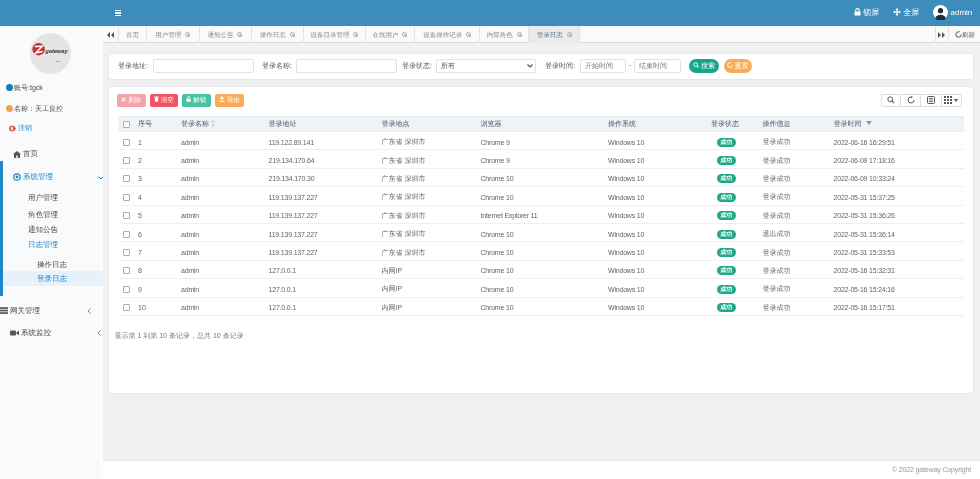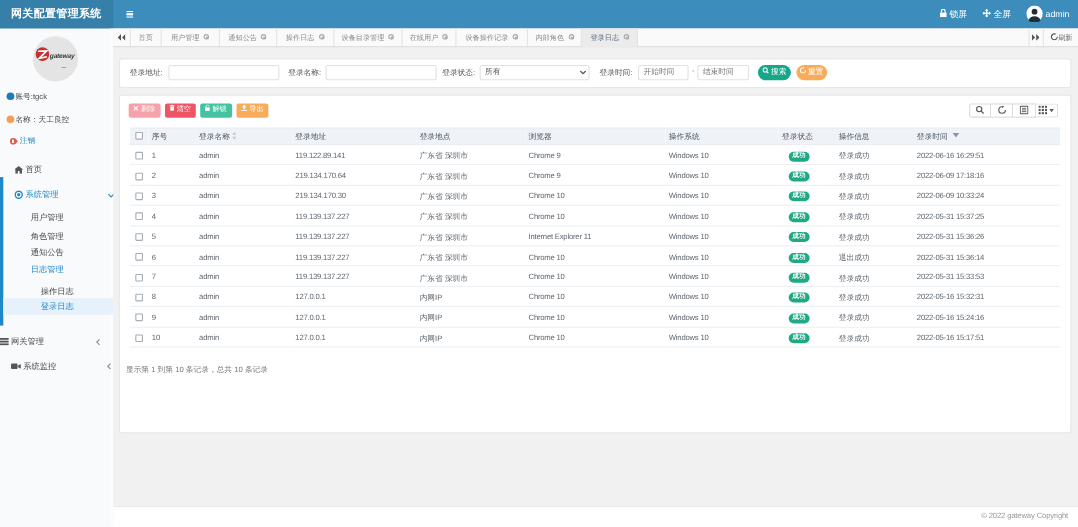--- a/index.html
+++ b/index.html
@@ -61,21 +61,20 @@
 .cb { display:inline-block; margin-left:2px; width:7px; height:7px; border:1px solid #a6adb5; border-radius:1px; background:#fff; vertical-align:-1px; }
 .badge { position:relative; top:0px; display:inline-block; width:19.5px; height:9px; border-radius:4.5px; background:#21a884; color:#fff; font-weight:bold; font-size:6px; line-height:9px; text-align:center; letter-spacing:0; }
 #pgtext { position:absolute; left:5.5px; top:244px; font-size:7px; color:#777; }
 
 .svgi { display:inline-block; vertical-align:middle; }
 </style>
 </head>
 <body>
 
 <div id="nav">
-  <div class="logo">网关配置管理系统</div>
   <div id="burger">
       <i></i>
       <i></i>
       <i></i>
     </div>
   <div class="navr" style="left:854px;">
     <svg class="svgi" width="7" height="8" viewBox="0 0 7 8">
         <rect x="0.5" y="3.5" width="6" height="4" fill="#fff"></rect>
         <path d="M1.8 3.5 V2.2 A1.7 1.7 0 0 1 5.2 2.2 V3.5" fill="none" stroke="#fff" stroke-width="1.1"></path>
       </svg>

